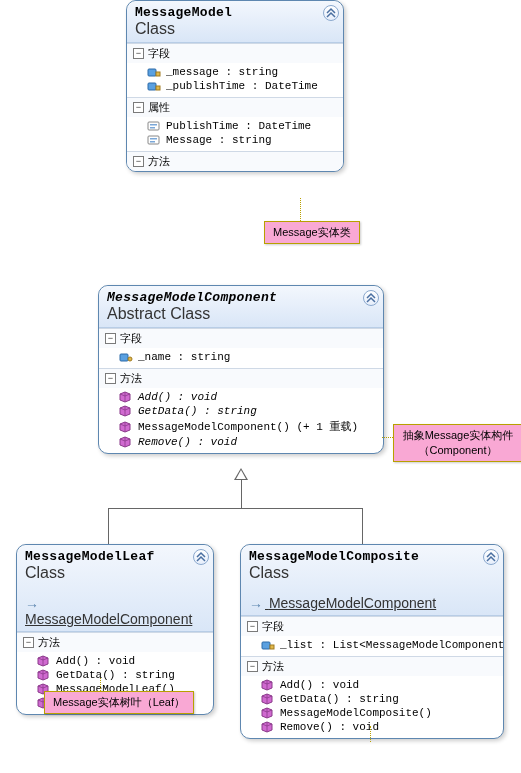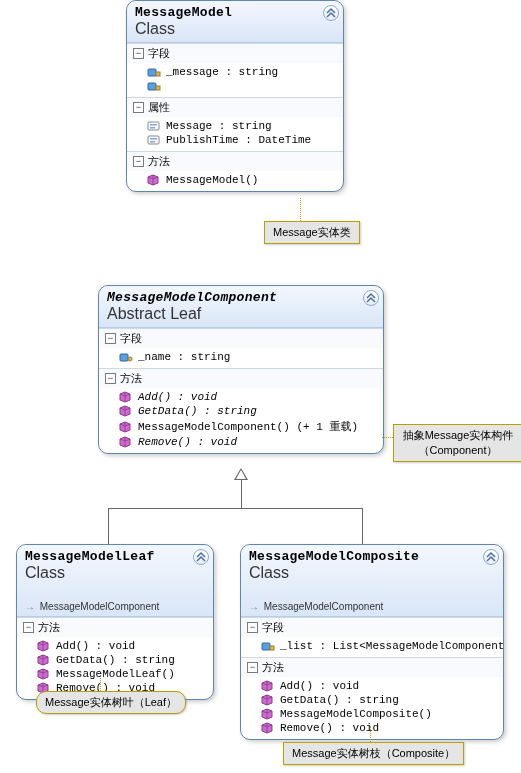--- a/index.html
+++ b/index.html
@@ -38,23 +38,24 @@
     font-size: 13px;
     font-family: "Courier New", monospace;
     letter-spacing: .3px;
   }
   .class-head .title.abstract { font-style: italic; }
   .class-head .stereotype {
     font-size: 16px;
     color: #333;
   }
   .class-head .inherit {
-    font-size: 10px;
+    font-size: 14px;
     color: #333;
-    margin-top: 19px;
+    margin-top: 13px;
+    text-decoration: underline;
   }
   .class-head .inherit .arrow-glyph {
     display: inline-block;
     color: #5e87b0;
     font-weight: bold;
     margin-right: 2px;
   }
   .class-head .collapse-btn {
     position: absolute;
     top: 4px; right: 4px;
@@ -100,21 +101,21 @@
   }
   .member .icon {
     width: 14px; height: 12px;
     flex: 0 0 14px;
     display: flex; align-items: center; justify-content: center;
   }
 
   
   .note {
     position: absolute;
-    background: #e5e5e5;
+    background: #f9a8d4;
     border: 1px solid #b8a000;
     padding: 3px 8px;
     font-size: 11px;
     box-shadow: 1px 1px 2px rgba(0,0,0,.2);
   }
 
   
   .connector {
     position: absolute;
     background: #666;
@@ -210,74 +211,65 @@
               </svg>
             </span>
           <span>_message : string</span>
         </div>
         <div class="member">
           <span class="icon">
             <svg width="14" height="12">
                 <use href="#ico-field-priv"></use>
               </svg>
             </span>
+          <span>_publishTime : DateTime</span>
         </div>
       </div>
     </div>
 
     <div class="section">
       <div class="section-head">
         <span class="toggle">−</span>
         <span>属性</span>
       </div>
       <div class="section-body">
         <div class="member">
           <span class="icon">
             <svg width="14" height="12">
                 <use href="#ico-prop"></use>
               </svg>
             </span>
+          <span>PublishTime : DateTime</span>
+        </div>
+        <div class="member">
+          <span class="icon">
+            <svg width="14" height="12">
+                <use href="#ico-prop"></use>
+              </svg>
+            </span>
           <span>Message : string</span>
         </div>
-        <div class="member">
-          <span class="icon">
-            <svg width="14" height="12">
-                <use href="#ico-prop"></use>
-              </svg>
-            </span>
-          <span>PublishTime : DateTime</span>
-        </div>
       </div>
     </div>
 
     <div class="section">
       <div class="section-head">
         <span class="toggle">−</span>
         <span>方法</span>
-      </div>
-      <div class="section-body">
-        <div class="member">
-          <span class="icon">
-            <svg width="14" height="12">
-                <use href="#ico-method"></use>
-              </svg>
-            </span>
-          <span>MessageModel()</span>
-        </div>
       </div>
     </div>
   </div>
 
   <div class="note" style="left:264px; top:221px;">Message实体类</div>
   <div class="connector dash-v" style="left:300px; top:198px; height:23px;"></div>
 
   <div class="class-box" style="left:98px; top:285px; width:284px;">
     <div class="class-head">
       <div class="title abstract">MessageModelComponent</div>
-      <div class="stereotype">Abstract Leaf</div>
+      <div class="stereotype">Abstract Class</div>
       <div class="collapse-btn">
         <svg width="12" height="12">
             <use href="#ico-collapse"></use>
           </svg>
       </div>
     </div>
 
     <div class="section">
       <div class="section-head">
         <span class="toggle">−</span>
@@ -395,21 +387,21 @@
             <svg width="14" height="12">
                 <use href="#ico-method"></use>
               </svg>
             </span>
           <span>Remove() : void</span>
         </div>
       </div>
     </div>
   </div>
 
-  <div class="note" style="left:36px; top:691px;border-radius:10px;">Message实体树叶（Leaf）</div>
+  <div class="note" style="left:44px; top:691px;">Message实体树叶（Leaf）</div>
   <div class="connector dash-v" style="left:100px; top:678px; height:13px;"></div>
 
   <div class="class-box" style="left:240px; top:544px; width:262px;">
     <div class="class-head">
       <div class="title">MessageModelComposite</div>
       <div class="stereotype">Class</div>
       <div class="inherit">
         <span class="arrow-glyph">→</span>
         <span>MessageModelComponent</span>
       </div>
@@ -470,16 +462,15 @@
             <svg width="14" height="12">
                 <use href="#ico-method"></use>
               </svg>
             </span>
           <span>Remove() : void</span>
         </div>
       </div>
     </div>
   </div>
 
-  <div class="note" style="left:283px; top:742px;">Message实体树枝（Composite）</div>
   <div class="connector dash-v" style="left:370px; top:726px; height:16px;"></div>
 
 </div>
 
 </body></html>

